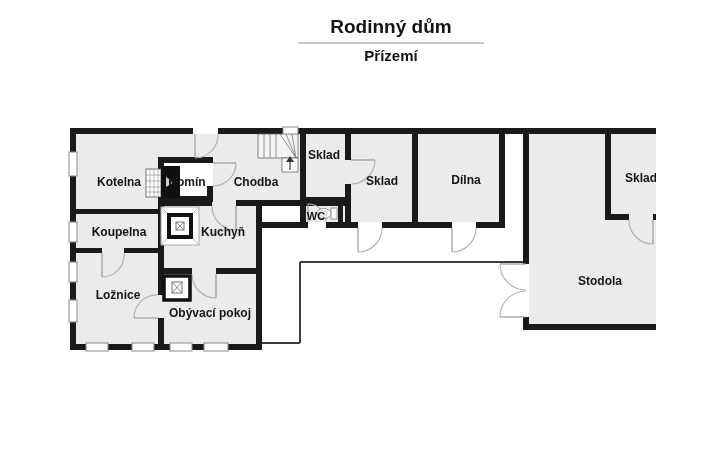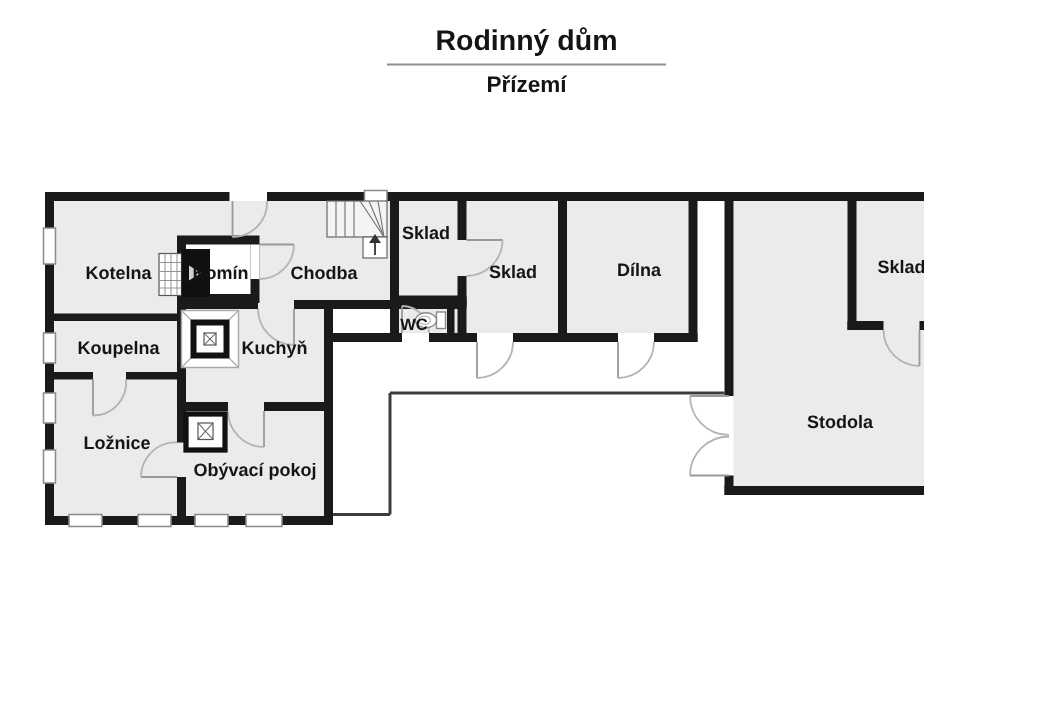--- a/index.html
+++ b/index.html
@@ -1,17 +1,17 @@
 <!DOCTYPE html>
 <html><head>
 <meta charset="utf-8">
 <style>
   html,body{margin:0;padding:0;background:#fff;}
   .stage{position:relative;width:616px;height:468px;background:#fff;overflow:hidden;
-         font-family:"Liberation Sans",sans-serif;}
+         font-family:"Liberation Sans",sans-serif;margin-left:40px;}
   svg{position:absolute;left:0;top:0;}
   text{font-family:"Liberation Sans",sans-serif;fill:#141414;}
   .title-t{font-size:19px;font-weight:bold;}
   .sub-t{font-size:15px;font-weight:bold;}
   .room-t{font-size:12px;font-weight:bold;}
   .room-t.small{font-size:11px;}
 </style>
 </head>
 <body>
 

